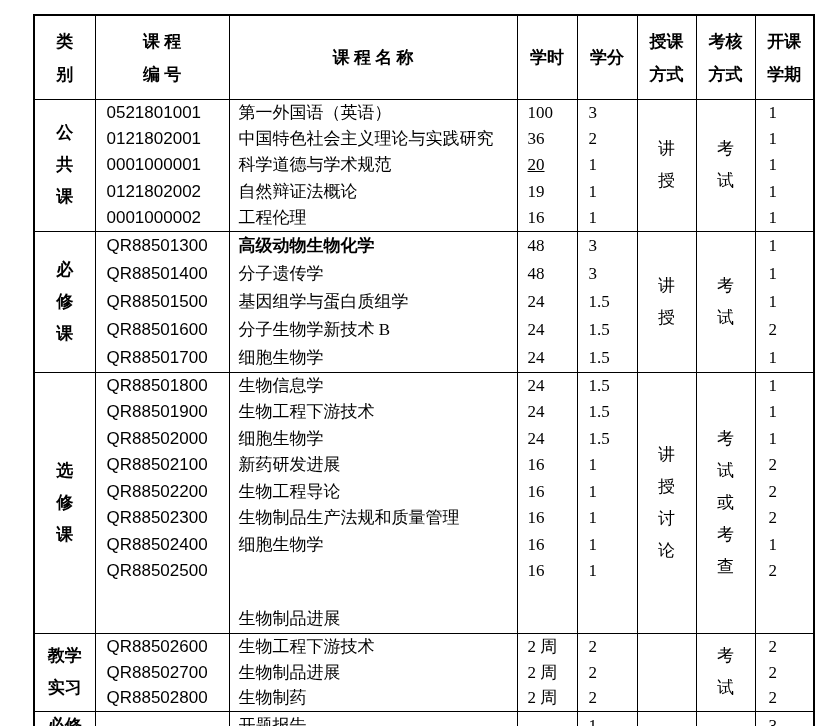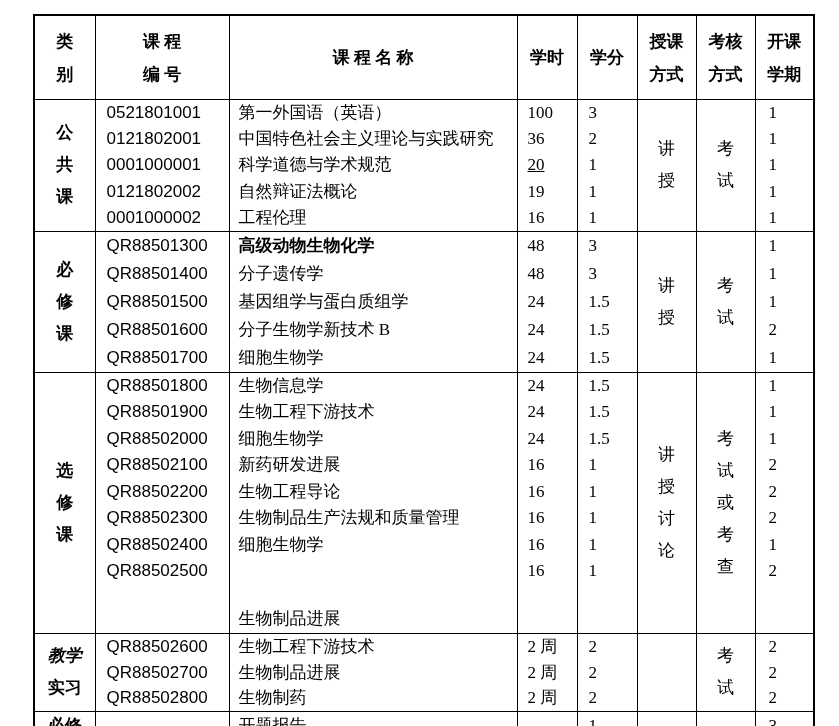--- a/index.html
+++ b/index.html
@@ -305,21 +305,21 @@
             <div class="stack-line" style="height: 26.5px; line-height: 26.5px;">2</div>
             <div class="stack-line" style="height: 26.5px; line-height: 26.5px;">2</div>
             <div class="stack-line" style="height: 26.5px; line-height: 26.5px;">2</div>
             <div class="stack-line" style="height: 26.5px; line-height: 26.5px;">1</div>
             <div class="stack-line" style="height: 26.5px; line-height: 26.5px;">2</div>
           </td>
         </tr>
         <tr style="height: 77px;">
           <td class="cat-cell">
             <div class="merged-stack">
-              <div style="line-height: 32px; font-style: italic;">教学</div>
+              <div style="line-height: 32px;">教学</div>
               <div style="line-height: 32px;">实习</div>
             </div>
           </td>
           <td class="cell code-cell">
             <div class="stack-line" style="height: 25.67px; line-height: 25.67px;">QR88502600</div>
             <div class="stack-line" style="height: 25.67px; line-height: 25.67px;">QR88502700</div>
             <div class="stack-line" style="height: 25.67px; line-height: 25.67px;">QR88502800</div>
           </td>
           <td class="cell name-cell">
             <div class="stack-line" style="height: 25.67px; line-height: 25.67px;">生物工程下游技术</div>

